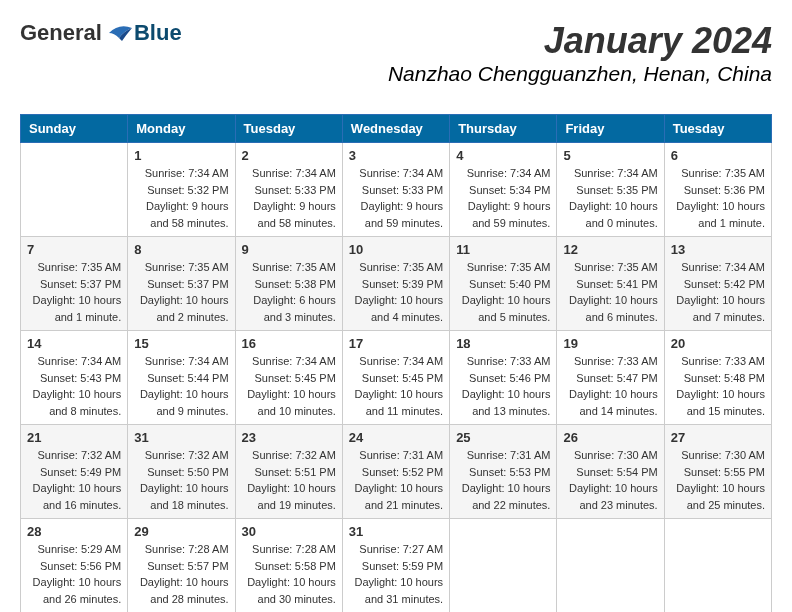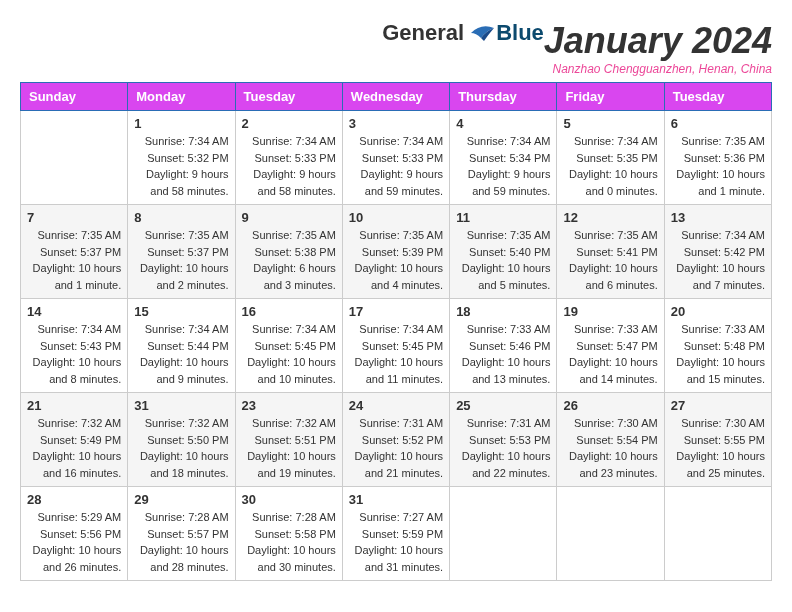--- a/index.html
+++ b/index.html
@@ -5,23 +5,23 @@
     * { box-sizing: border-box; margin: 0; padding: 0; }
     body {
       font-family: Arial, sans-serif;
       background: #fff;
       width: 792px;
       min-height: 612px;
       padding: 20px;
     }
     .header-area {
       display: flex;
-      justify-content: flex-end;
+      justify-content: space-between;
       align-items: flex-start;
-      margin-bottom: 6px;
+      margin-bottom: 28px;
     }
     .logo {
       display: flex;
       flex-direction: column;
       align-items: flex-start;
     }
     .logo-text {
       display: flex;
       align-items: center;
       font-size: 22px;
@@ -38,30 +38,30 @@
     .title-area {
       text-align: right;
       font-style: italic;
     }
     .month-title {
       font-size: 36px;
       font-weight: bold;
       color: #333;
     }
     .location {
-      font-size: 12px;
-      color: #ec4899;
+      font-size: 21px;
+      color: #000000;
     }
     .calendar {
       width: 100%;
       border-collapse: collapse;
       border: 1px solid #ccc;
     }
     .calendar th {
-      background-color: #d946ef;
+      background-color: #0369a1;
       color: white;
       text-align: left;
       padding: 6px 8px;
       font-size: 13px;
       border: 1px solid #2a6db5;
     }
     .calendar td {
       vertical-align: top;
       padding: 5px 6px;
       border: 1px solid #ccc;

